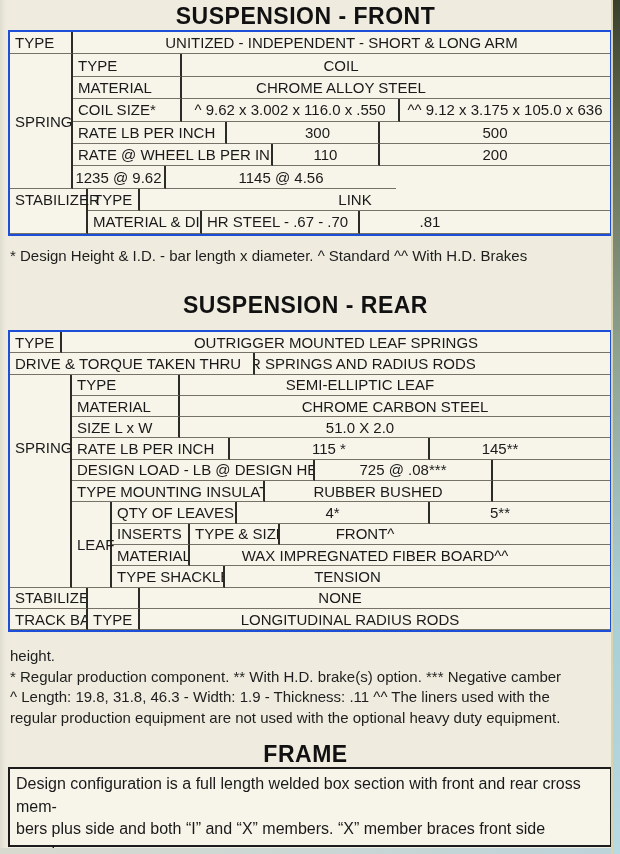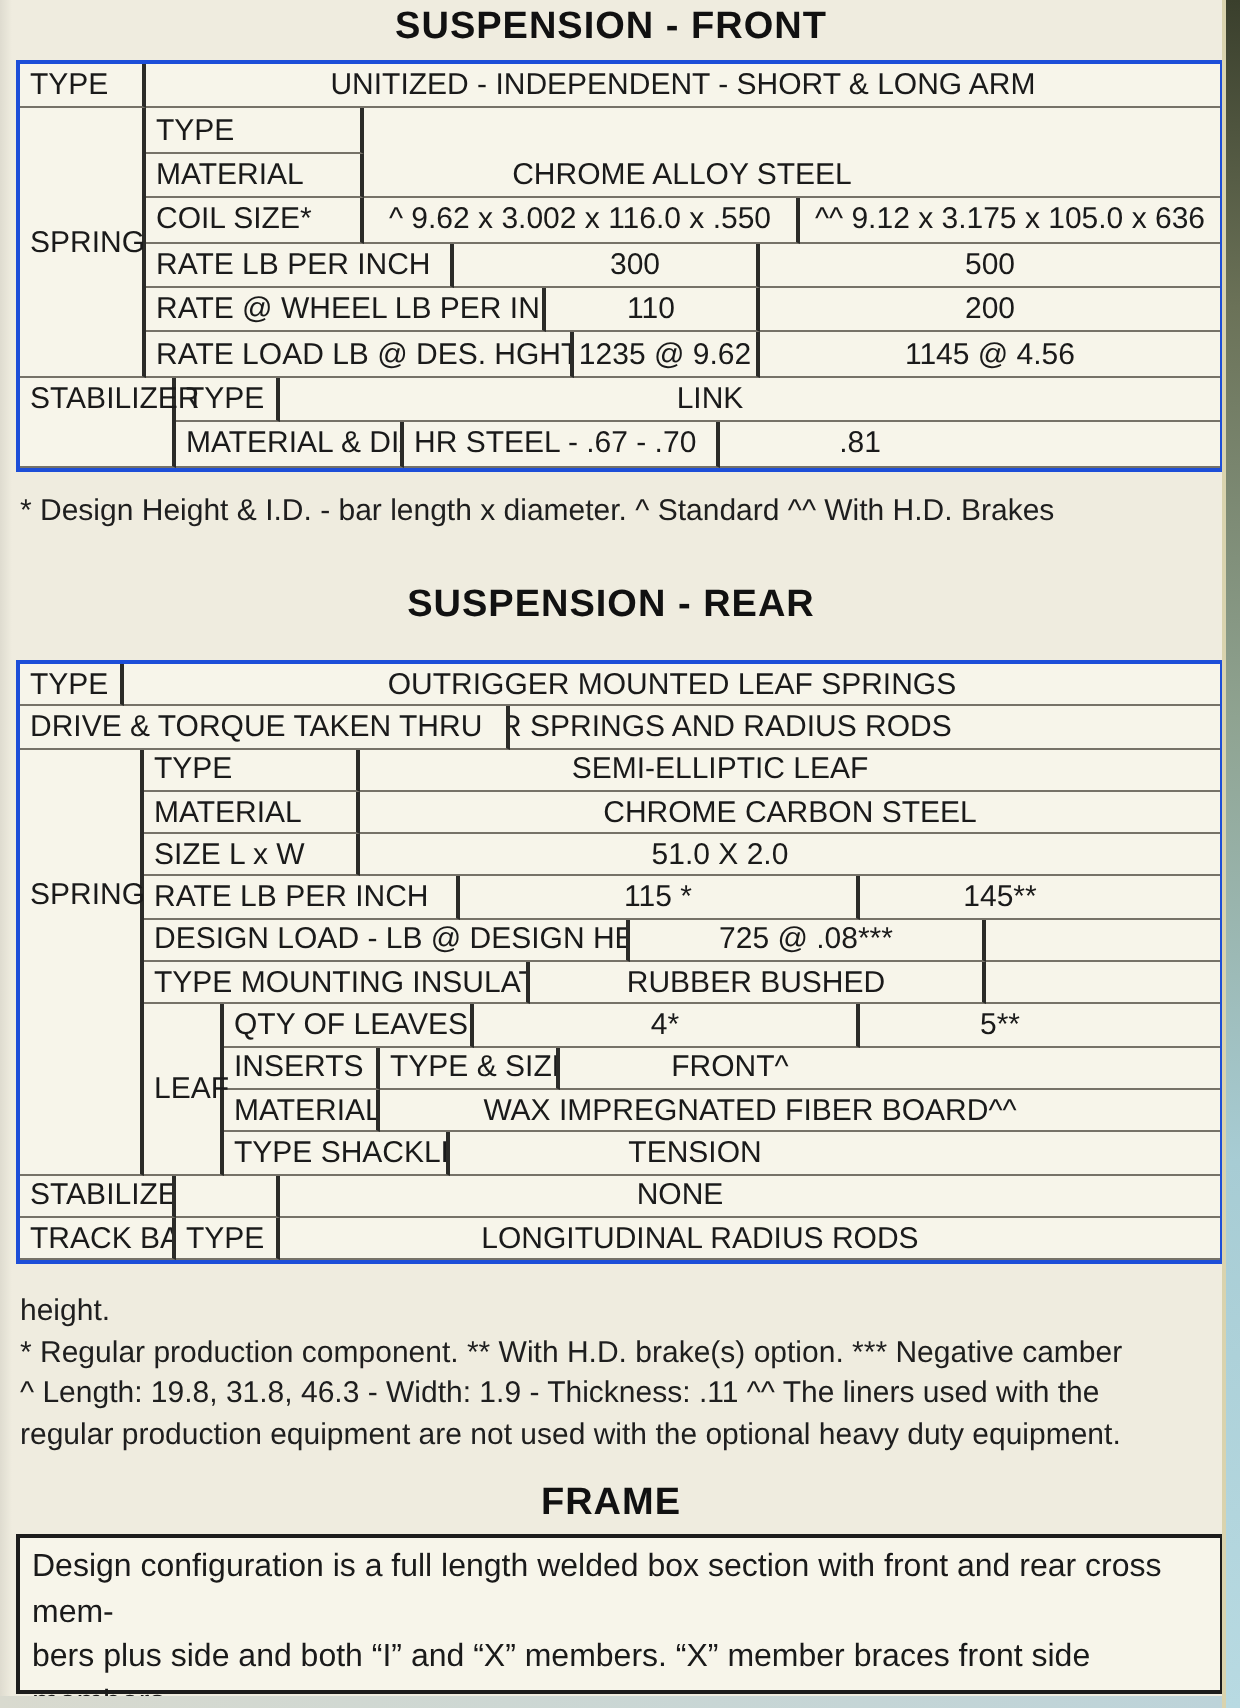--- a/index.html
+++ b/index.html
@@ -1,21 +1,21 @@
 <!DOCTYPE html>
 <html><head>
 <meta charset="utf-8">
 <style>
   html,body{margin:0;padding:0;}
   body{background:#e8e5d8;font-family:"Liberation Sans","DejaVu Sans",sans-serif;}
   #page{position:relative;width:620px;height:854px;background:#efecdf;overflow:hidden;color:#1a1a1a;}
   #page::before{content:"";position:absolute;left:0;top:0;bottom:0;width:6px;
     background:linear-gradient(90deg,rgba(0,0,0,0.07),rgba(0,0,0,0));pointer-events:none;}
   .title{position:absolute;left:0;width:611px;text-align:center;font-weight:bold;
-    font-size:19px;letter-spacing:0.5px;color:#111;}
+    font-size:23px;letter-spacing:0.5px;color:#111;}
   .tbl{position:absolute;left:8px;width:604px;border:2px solid #1d4ed8;background:#f7f5ea;box-sizing:border-box;}
   .row{display:flex;}
   .t-front .row{height:22.4px;}
   .t-rear .row{height:21.3px;}
   .c{box-sizing:border-box;display:flex;align-items:center;justify-content:center;
      border-right:2px solid #2b2b28;border-bottom:1px solid #767268;
      font-size:15px;white-space:nowrap;overflow:hidden;}
   .lab{justify-content:flex-start;padding-left:5px;}
   .last{border-right:none;}
   .nb{border-bottom:none;}
@@ -48,20 +48,21 @@
   <div class="title" style="top:3px;">SUSPENSION - FRONT</div>
 
   <div class="tbl t-front" style="top:30px;height:205.6px;">
     <div class="row">
       <div class="c lab" style="width:63px">TYPE</div>
       <div class="c last" style="width:537px">UNITIZED - INDEPENDENT - SHORT &amp; LONG ARM</div>
     </div>
     <div class="row">
       <div class="c nb" style="width:63px"></div>
       <div class="c lab" style="width:109px">TYPE</div>
+      <div class="c last pr110" style="width:428px">COIL</div>
     </div>
     <div class="row">
       <div class="c nb" style="width:63px"></div>
       <div class="c lab" style="width:109px">MATERIAL</div>
       <div class="c last pr110" style="width:428px">CHROME ALLOY STEEL</div>
     </div>
     <div class="row">
       <div class="c nb" style="width:63px"></div>
       <div class="c lab" style="width:109px">COIL SIZE*</div>
       <div class="c" style="width:218px">^ 9.62 x 3.002 x 116.0 x .550</div>
@@ -74,21 +75,20 @@
       <div class="c last" style="width:230px">500</div>
     </div>
     <div class="row">
       <div class="c nb" style="width:63px"></div>
       <div class="c lab" style="width:200px">RATE @ WHEEL LB PER IN</div>
       <div class="c" style="width:107px">110</div>
       <div class="c last" style="width:230px">200</div>
     </div>
     <div class="row">
       <div class="c" style="width:63px"></div>
-      <div class="c lab" style="width:214px">RATE LOAD LB @ DES. HGHT</div>
       <div class="c" style="width:93px">1235 @ 9.62</div>
       <div class="c last" style="width:230px">1145 @ 4.56</div>
     </div>
     <div class="row">
       <div class="c nb" style="width:78px"></div>
       <div class="c lab" style="width:52px">TYPE</div>
       <div class="c last pr40" style="width:470px">LINK</div>
     </div>
     <div class="row">
       <div class="c" style="width:78px"></div>

